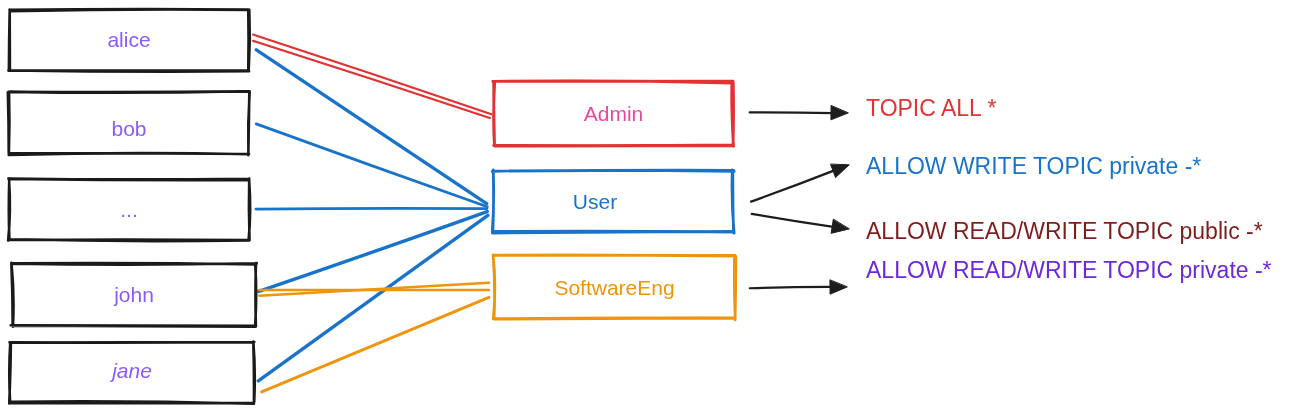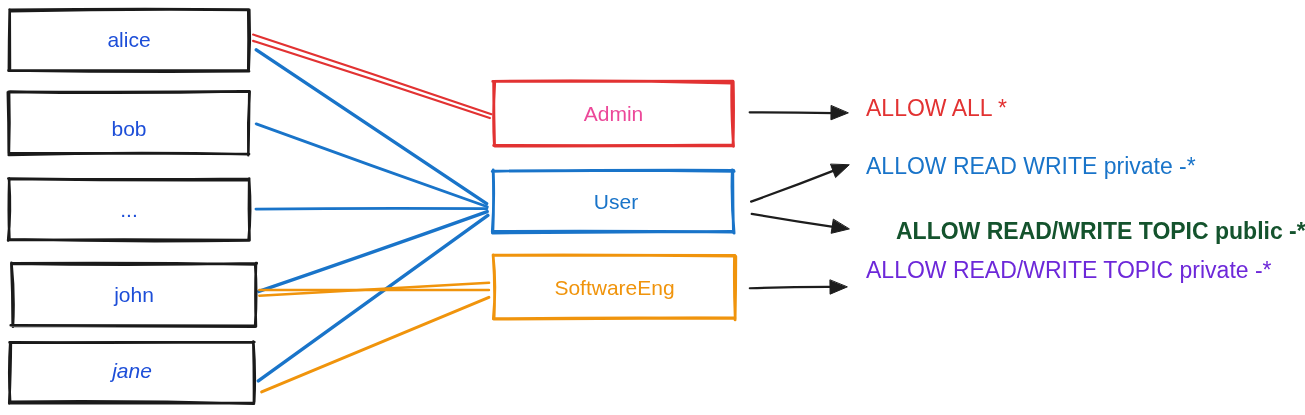--- a/index.html
+++ b/index.html
@@ -7,21 +7,21 @@
     position:relative;
     width:1305px;height:415px;
     background:#ffffff;
     overflow:hidden;
     font-family:"Liberation Sans", sans-serif;
   }
   .canvas svg{position:absolute;left:0;top:0;}
   .box-label{
     position:absolute;
     display:flex;align-items:center;justify-content:center;
-    font-size:21px;color:#1d4ed8;
+    font-size:21px;color:#8b5cf6;
     pointer-events:none;white-space:nowrap;
   }
   .perm-label{
     position:absolute;
     transform:translateY(-50%);
     font-size:23px;white-space:nowrap;
     pointer-events:none;
   }
 </style>
 </head>
@@ -57,20 +57,20 @@
       <path d="M847 287 L830.0730644322372 294.17487646477645 L829.9287422044973 280.17562037402007 Z" stroke="#1d1d1d" stroke-width="1" fill="#1d1d1d" stroke-linecap="round" stroke-linejoin="round"></path>
     </svg>
 
   <div class="box-label" style="left: 9px; top: 10px; width: 240px; height: 60px;">alice</div>
   <div class="box-label" style="left: 9px; top: 92px; width: 240px; height: 74px;">bob</div>
   <div class="box-label" style="left: 9px; top: 179px; width: 240px; height: 61px;">...</div>
   <div class="box-label" style="left: 12px; top: 264px; width: 244px; height: 62px; text-align: center;">john</div>
   <div class="box-label" style="left: 10px; top: 342px; width: 244px; height: 57px; font-style: italic;">jane</div>
 
   <div class="box-label" style="left: 494px; top: 82px; width: 239px; height: 64px; color: #ec4899;">Admin</div>
-  <div class="box-label" style="left: 493px; top: 171px; width: 204px; height: 61px; color: rgb(25, 116, 201); padding-left: 21px;">User</div>
+  <div class="box-label" style="left: 493px; top: 171px; width: 204px; height: 61px; color: rgb(25, 116, 201);">User</div>
   <div class="box-label" style="left: 494px; top: 256px; width: 241px; height: 63px; color: rgb(240, 148, 12);">SoftwareEng</div>
 
-  <div class="perm-label" style="left: 866px; top: 108px; color: rgb(226, 50, 50);">ALLOW ALL *</div>
-  <div class="perm-label" style="left: 866px; top: 166px; color: rgb(25, 116, 201);">ALLOW READ WRITE private -*</div>
-  <div class="perm-label" style="left: 896px; top: 231px; color: #14532d; font-weight: bold;">ALLOW READ/WRITE TOPIC public -*</div>
+  <div class="perm-label" style="left: 866px; top: 108px; color: rgb(226, 50, 50);">TOPIC ALL *</div>
+  <div class="perm-label" style="left: 866px; top: 166px; color: rgb(25, 116, 201);">ALLOW WRITE TOPIC private -*</div>
+  <div class="perm-label" style="left: 866px; top: 231px; color: #7f1d1d;">ALLOW READ/WRITE TOPIC public -*</div>
   <div class="perm-label" style="left: 866px; top: 270px; color: #6d28d9;">ALLOW READ/WRITE TOPIC private -*</div>
 </div>
 
 </body></html>

